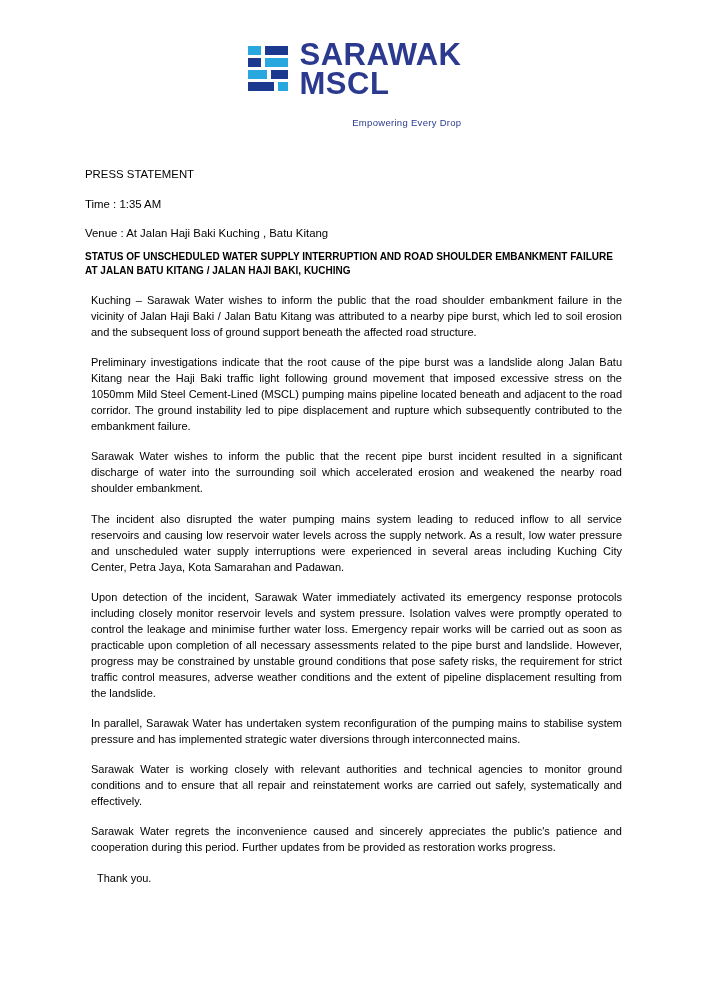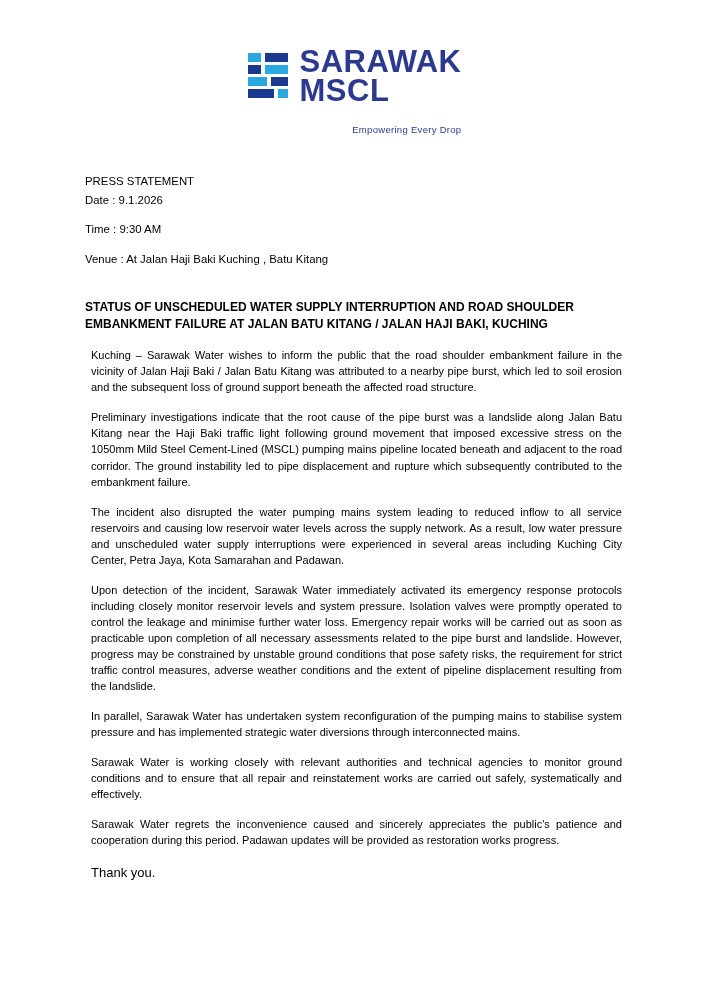--- a/index.html
+++ b/index.html
@@ -12,21 +12,21 @@
     height: 1000px;
     font-family: "Liberation Sans", sans-serif;
     color: #000000;
     overflow: hidden;
   }
   .page {
     position: relative;
     width: 707px;
     height: 789px;
     box-sizing: border-box;
-    padding: 12px 85px;
+    padding: 5px 85px;
   }
 
   
   .logo-block {
     padding-top: 36px;
     display: flex;
     justify-content: center;
   }
   .logo-inner {
     display: flex;
@@ -74,34 +74,34 @@
   .meta-line {
     font-weight: normal;
     font-size: 11.4px;
     margin: 0 0 2px 0;
   }
   .meta-gap {
     margin-top: 13px;
   }
   .headline {
     font-weight: bold;
-    font-size: 12px;
-    margin: 32px 0 0 0;
+    font-size: 10px;
+    margin: 8px 0 0 0;
     line-height: 1.42;
   }
   p.body {
     margin: 14px 0 0 6px;
     text-align: justify;
     font-size: 11px;
     line-height: 1.46;
   }
   p.plain {
-    margin: 16px 0 0 6px;
+    margin: 16px 0 0 12px;
     text-align: left;
-    font-size: 13px;
+    font-size: 11px;
   }
 </style>
 </head>
 <body>
 
 <div class="page">
 
   <div class="logo-block">
     <div class="logo-inner">
       <div class="logo-row">
@@ -122,30 +122,30 @@
           <span class="w2">MSCL</span>
         </div>
       </div>
       <div class="logo-tag">Empowering Every Drop</div>
     </div>
   </div>
 
   <div class="doc">
 
     <div class="meta-line">PRESS STATEMENT</div>
-    <div class="meta-line">Date : 9.1.2026</div>
-    <div class="meta-line meta-gap">Time : 9:30 AM</div>
+    <div class="meta-line meta-gap">Time : 1:35 AM</div>
     <div class="meta-line meta-gap">Venue : At Jalan Haji Baki Kuching , Batu Kitang</div>
 
     <div class="headline">STATUS OF UNSCHEDULED WATER SUPPLY INTERRUPTION AND ROAD SHOULDER EMBANKMENT FAILURE AT JALAN BATU KITANG / JALAN HAJI BAKI, KUCHING</div>
 
     <p class="body">Kuching – Sarawak Water wishes to inform the public that the road shoulder embankment failure in the vicinity of Jalan Haji Baki / Jalan Batu Kitang was attributed to a nearby pipe burst, which led to soil erosion and the subsequent loss of ground support beneath the affected road structure.</p>
     <p class="body">Preliminary investigations indicate that the root cause of the pipe burst was a landslide along Jalan Batu Kitang near the Haji Baki traffic light following ground movement that imposed excessive stress on the 1050mm Mild Steel Cement-Lined (MSCL) pumping mains pipeline located beneath and adjacent to the road corridor. The ground instability led to pipe displacement and rupture which subsequently contributed to the embankment failure.</p>
+    <p class="body">Sarawak Water wishes to inform the public that the recent pipe burst incident resulted in a significant discharge of water into the surrounding soil which accelerated erosion and weakened the nearby road shoulder embankment.</p>
     <p class="body">The incident also disrupted the water pumping mains system leading to reduced inflow to all service reservoirs and causing low reservoir water levels across the supply network. As a result, low water pressure and unscheduled water supply interruptions were experienced in several areas including Kuching City Center, Petra Jaya, Kota Samarahan and Padawan.</p>
     <p class="body">Upon detection of the incident, Sarawak Water immediately activated its emergency response protocols including closely monitor reservoir levels and system pressure. Isolation valves were promptly operated to control the leakage and minimise further water loss. Emergency repair works will be carried out as soon as practicable upon completion of all necessary assessments related to the pipe burst and landslide. However, progress may be constrained by unstable ground conditions that pose safety risks, the requirement for strict traffic control measures, adverse weather conditions and the extent of pipeline displacement resulting from the landslide.</p>
     <p class="body">In parallel, Sarawak Water has undertaken system reconfiguration of the pumping mains to stabilise system pressure and has implemented strategic water diversions through interconnected mains.</p>
     <p class="body">Sarawak Water is working closely with relevant authorities and technical agencies to monitor ground conditions and to ensure that all repair and reinstatement works are carried out safely, systematically and effectively.</p>
-    <p class="body">Sarawak Water regrets the inconvenience caused and sincerely appreciates the public's patience and cooperation during this period. Padawan updates will be provided as restoration works progress.</p>
+    <p class="body">Sarawak Water regrets the inconvenience caused and sincerely appreciates the public's patience and cooperation during this period. Further updates from be provided as restoration works progress.</p>
 
     <p class="plain">Thank you.</p>
 
   </div>
 </div>
 
 </body></html>

